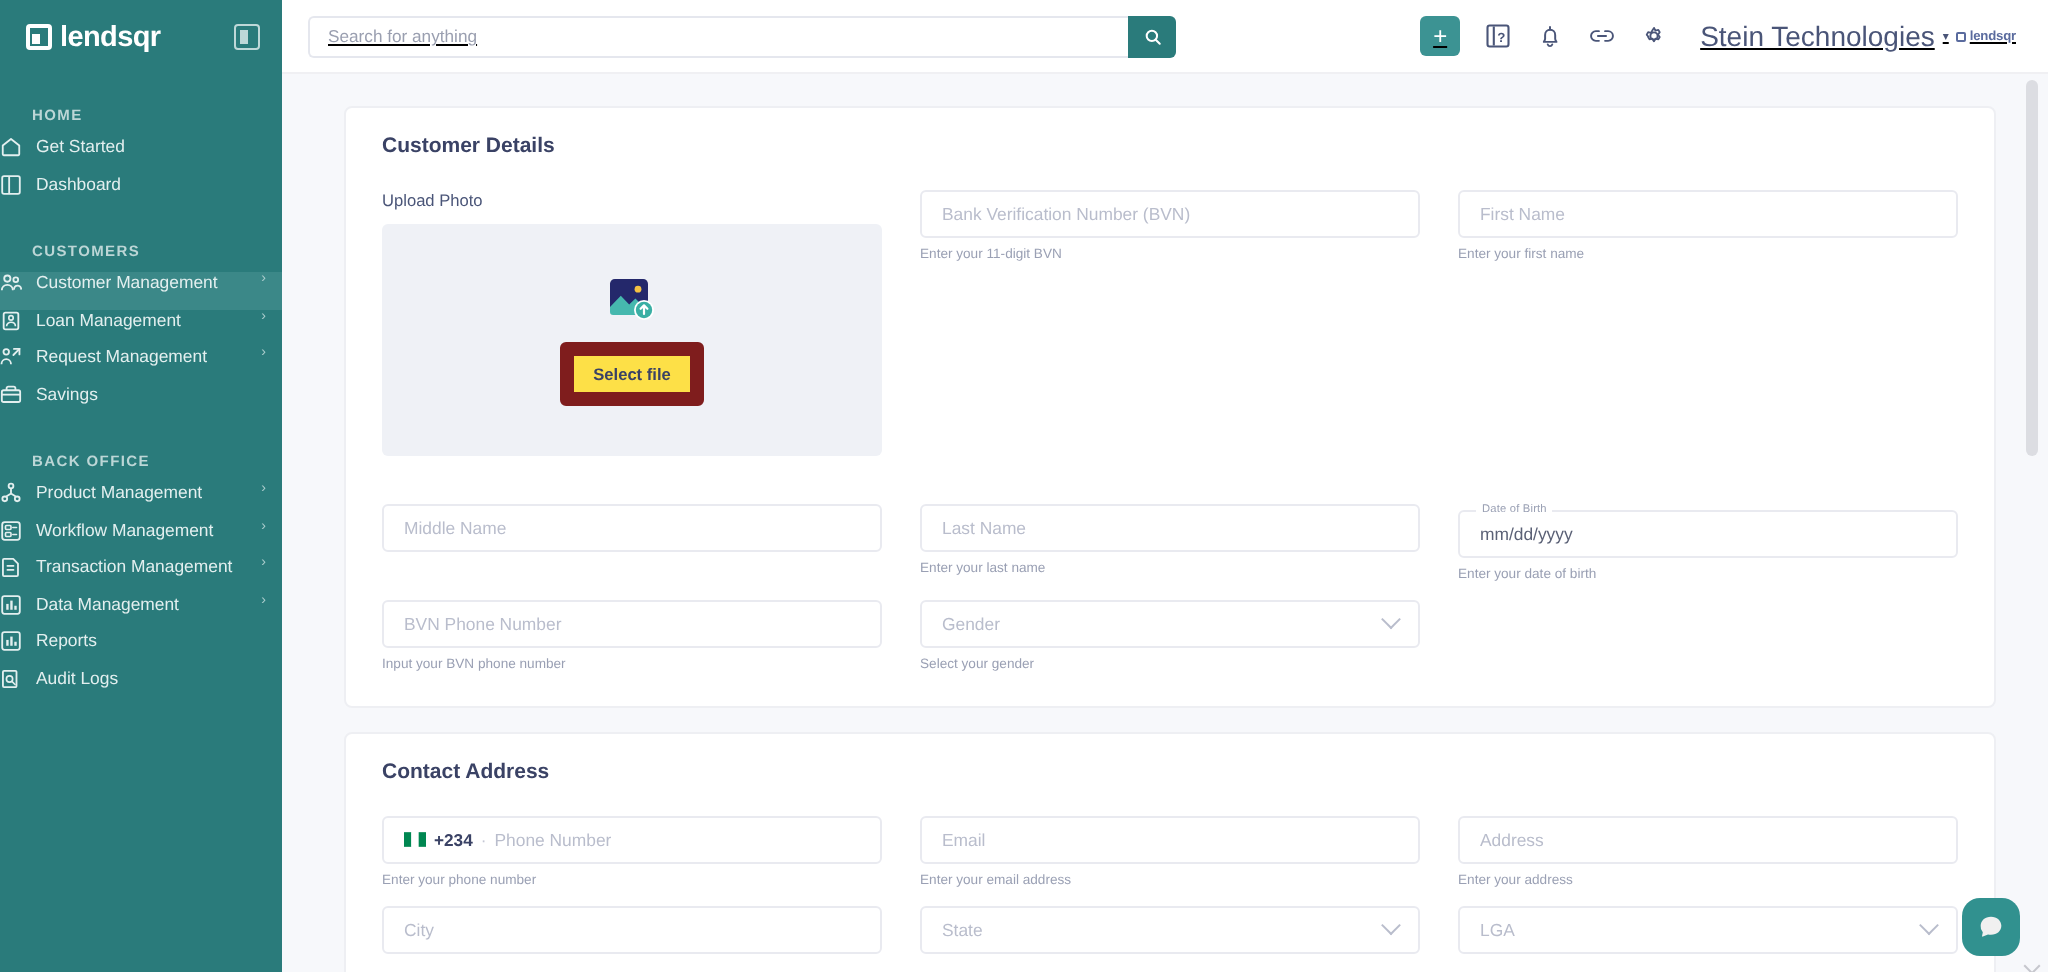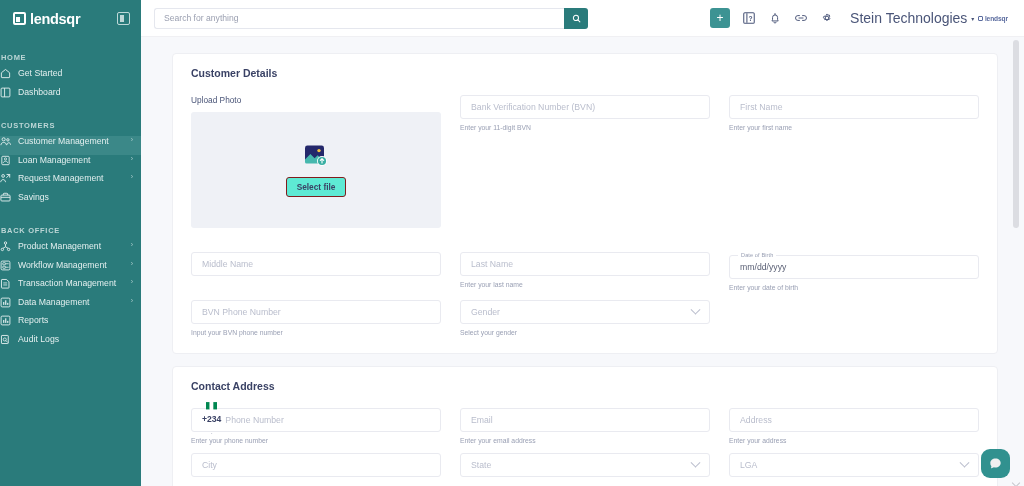--- a/index.html
+++ b/index.html
@@ -41,21 +41,21 @@
     width: 13px; height: 13px; border: 1.4px solid #cfe3e3; border-radius: 2px;
     position: relative; opacity: .9;
   }
   .sb-collapse::after {
     content: ""; position: absolute; left: 2px; top: 1.5px;
     width: 3.5px; height: 7px; background: #cfe3e3;
   }
 
   .sb-section {
     font-size: 7.5px; font-weight: 700; letter-spacing: .7px;
-    color: #bcd6d6; padding: 0 0 0 1px; margin-top: 16px; margin-bottom: 6px;
+    color: #bcd6d6; padding: 0 0 0 16px; margin-top: 16px; margin-bottom: 6px;
     text-transform: uppercase;
   }
   .sb-item {
     display: flex; align-items: flex-start;
     height: 18.5px; padding-left: 0; padding-right: 8px;
     font-size: 8.7px; color: #e3efef; gap: 7px;
     cursor: pointer; position: relative;
   }
   .sb-item .ic { width: 11px; height: 11px; flex: 0 0 11px; display: block; }
   .sb-item .lbl { flex: 1; white-space: nowrap; }
@@ -65,21 +65,21 @@
   
   .main {
     flex: 1; height: 486px; background: #F7F8FB;
     display: flex; flex-direction: column; position: relative;
   }
   .topbar {
     height: 37px; background: #ffffff;
     display: flex; align-items: center;
     padding: 0 16px 0 13px;
     border-bottom: 1px solid #f0f0f3;
-    position: relative; z-index: 5;
+    position: relative; z-index: 5; text-decoration: underline;
   }
   .searchwrap { display: flex; align-items: center; }
   .searchbox {
     width: 410px; height: 21px;
     border: 1px solid #e5e7ee; border-right: none;
     border-radius: 3px 0 0 3px;
     padding: 0 9px; font-size: 8.6px; color: #9a9fb0;
     display: flex; align-items: center; background: #fff;
   }
   .searchbtn {
@@ -148,28 +148,28 @@
     padding: 0 3px; font-size: 5.6px; color: #9aa0b4; letter-spacing: .1px;
   }
 
   .upload-area {
     height: 116px; background: #EFF1F6; border-radius: 3px;
     display: flex; flex-direction: column; align-items: center; justify-content: center;
     gap: 9px;
   }
   .upl-icon { width: 24px; height: 24px; display: block; }
   .selectfile {
-    background: #5eead4; border: 1px solid #7f1d1d; border-radius: 3px;
+    background: #fde047; border: 7px solid #7f1d1d; border-radius: 3px;
     font-size: 8.3px; color: #3A4265; font-weight: 700;
     padding: 4px 10px; cursor: pointer;
   }
 
   .phone-prefix {
     display: flex; align-items: center; gap: 4px;
-    font-size: 8.6px; color: #3A4265; font-weight: 700; flex-direction: column;
+    font-size: 8.6px; color: #3A4265; font-weight: 700;
   }
   .flag { width: 11px; height: 7.5px; display: block; }
   .phone-dot { color: #c4c7d4; font-weight: 400; }
   .phone-ph { color: #b9bdcc; font-weight: 400; }
 
   
   .vscroll {
     position: absolute; right: 5px; top: 37px;
     width: 6px; height: 449px;
   }

